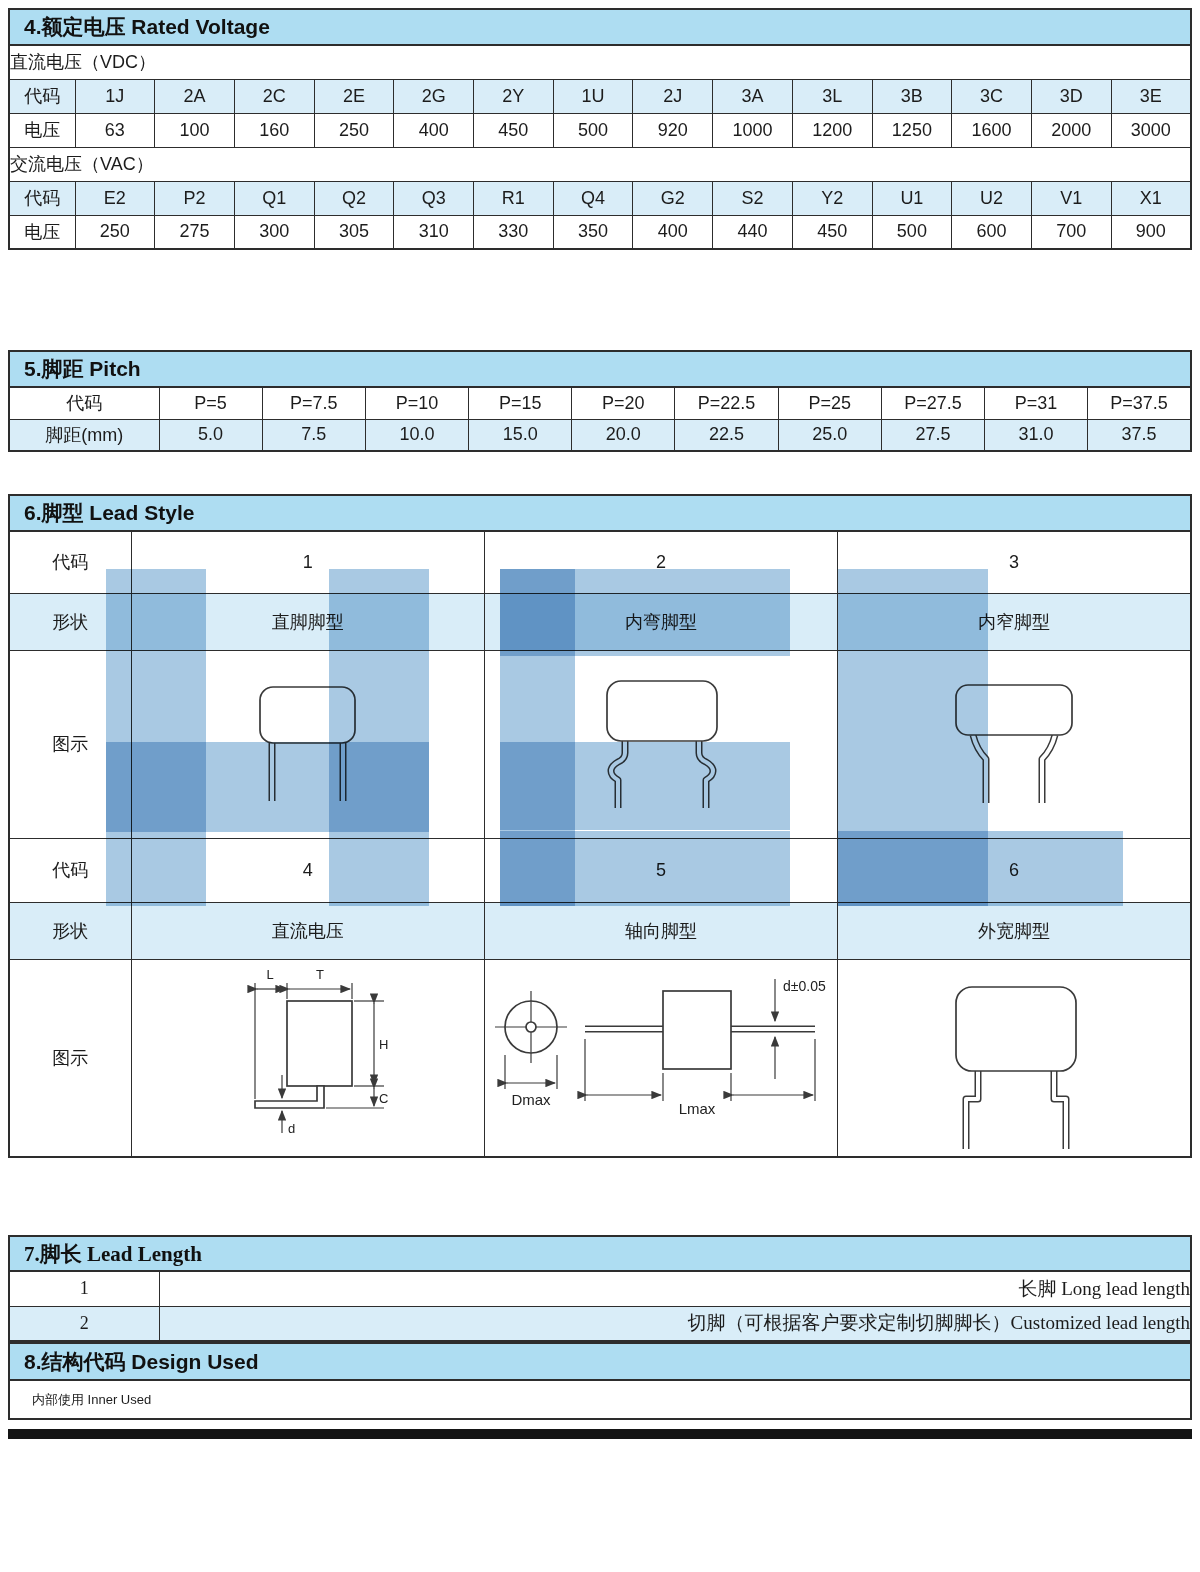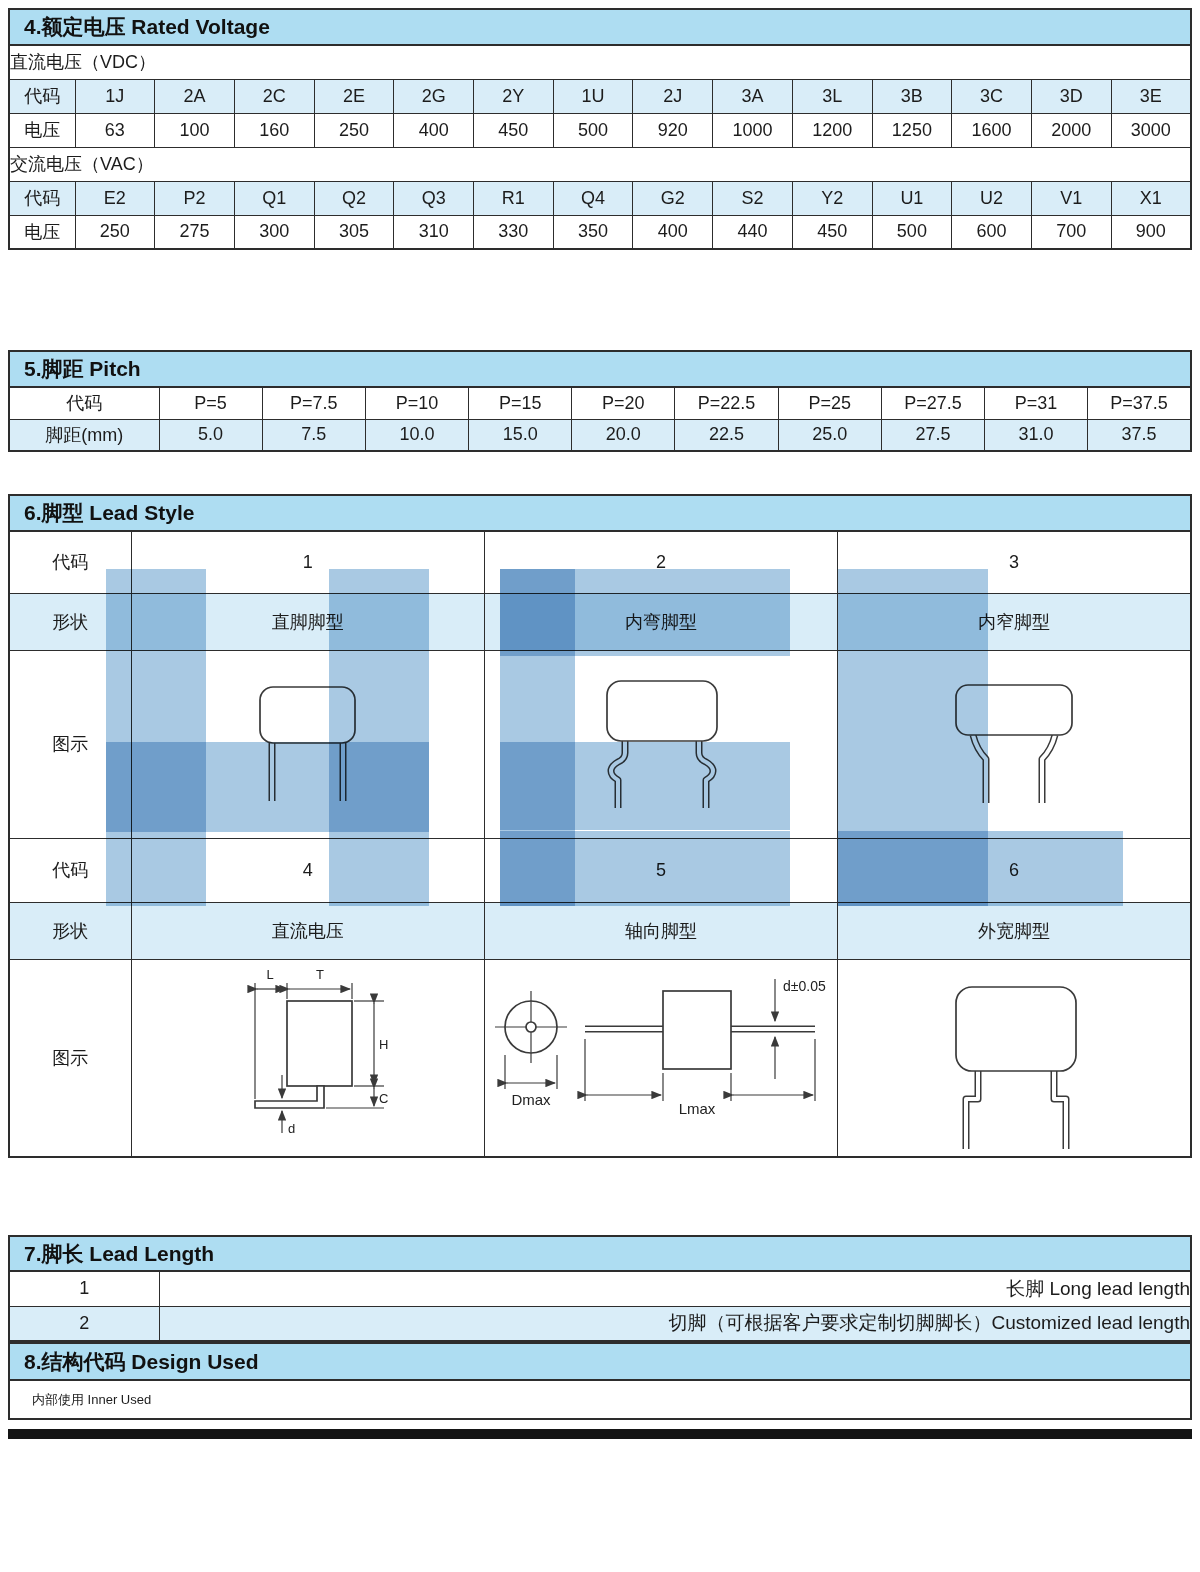--- a/index.html
+++ b/index.html
@@ -56,21 +56,21 @@
   .sec6 td{font-size:18px;}
   .sec6 td.pic-cell{vertical-align:middle;padding:0;}
   .sec6 svg{display:block;margin:0 auto;}
 
   .wm{
     position:absolute;background:var(--watermark-blue);
     mix-blend-mode:multiply;pointer-events:none;z-index:3;
   }
 
   
-  .sec7{margin-top:77px;}
+  .sec7{margin-top:77px;font-family:Liberation Serif, serif;}
   .sec7 tr{height:35px;}
   .sec7 tr.hdr{height:35px;}
   .sec7 td.desc{text-align:right;padding-left:62px;font-size:19px;}
 
   
   .sec8{}
   .sec8 tr.hdr{height:37px;}
   .sec8 tr{height:39px;}
   .sec8 td.inner{text-align:left;padding-left:22px;font-size:13px;}
 

